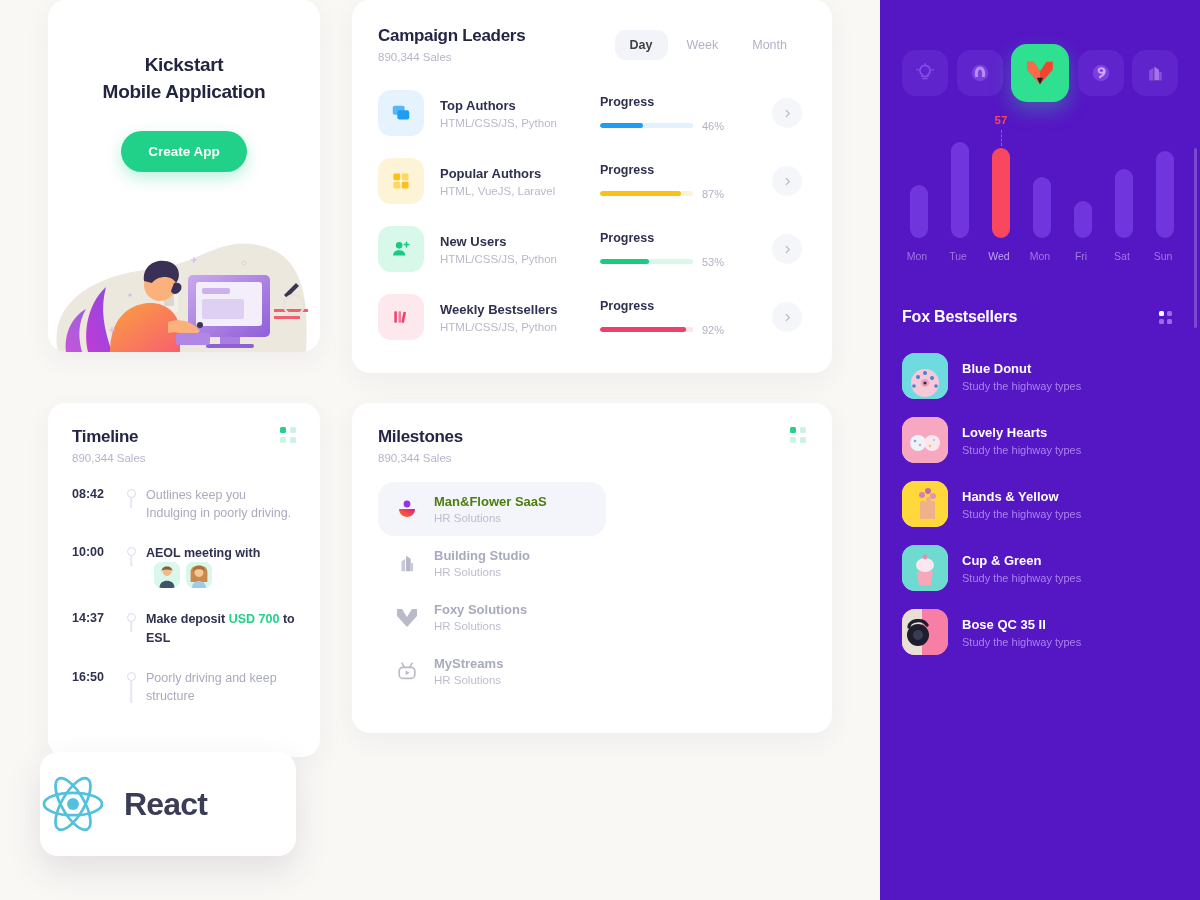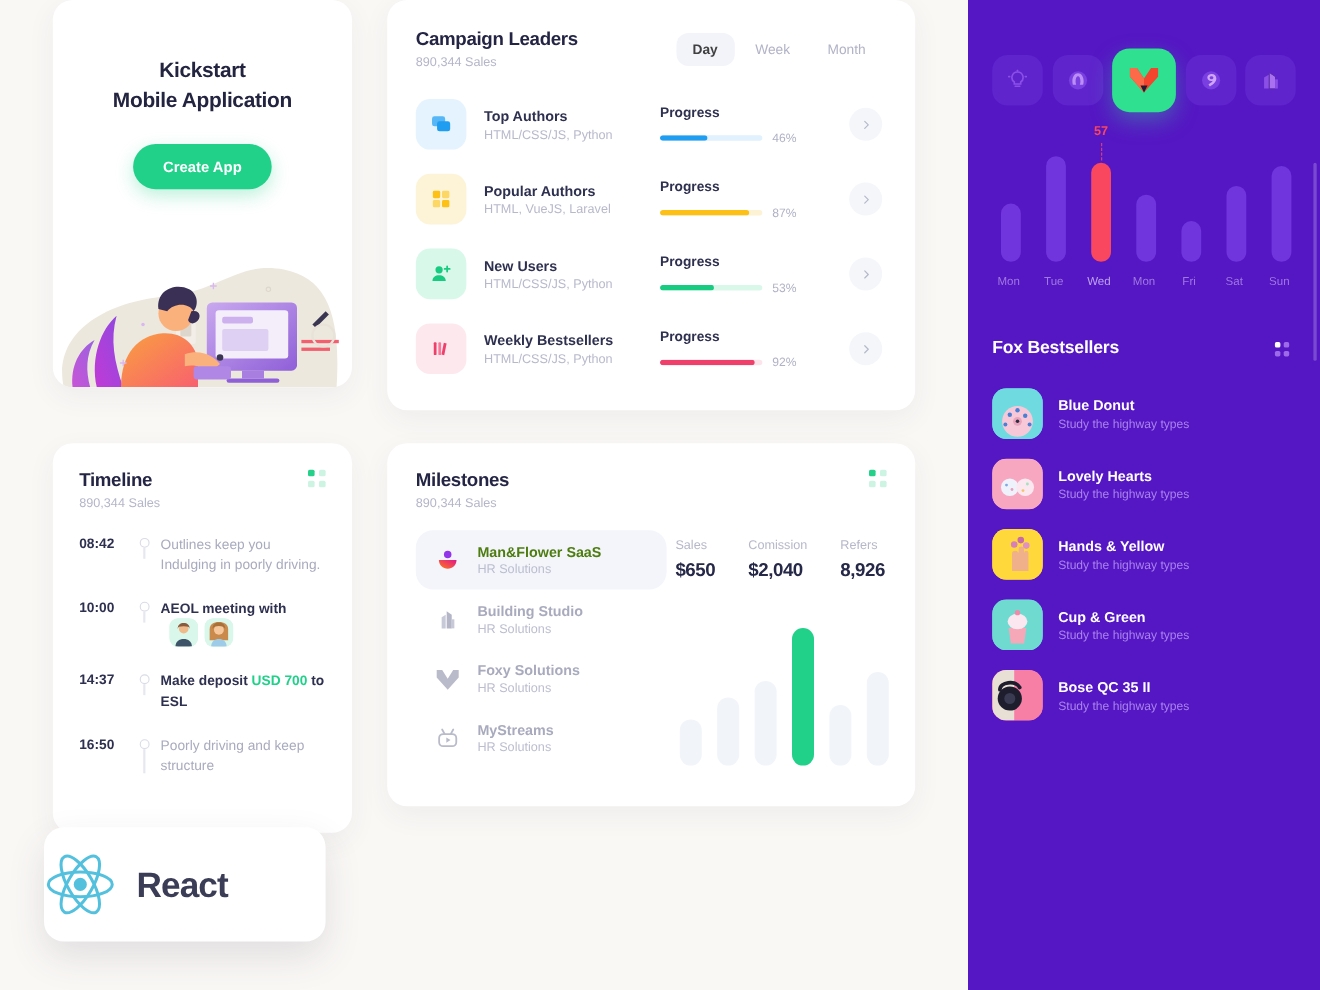--- a/index.html
+++ b/index.html
@@ -506,44 +506,20 @@
                     <path d="M9 8L6.5 3.5M15 8l2.5-4.5" stroke-linecap="round"></path>
                     <path d="M10.6 11.4l4.2 2.6-4.2 2.6z" fill="#b9bbca" stroke="none"></path>
                   </svg>
                 </div>
                 <div class="comp-txt">
                   <div class="comp-name dim">MyStreams</div>
                   <div class="comp-sub">HR Solutions</div>
                 </div>
               </div>
             </div>
-          <div>
-            <div class="stats" id="stat-list">
-                <div>
-                  <div class="stat-label">Sales</div>
-                  <div class="stat-val">$650</div>
-                </div>
-                <div>
-                  <div class="stat-label">Comission</div>
-                  <div class="stat-val">$2,040</div>
-                </div>
-                <div>
-                  <div class="stat-label">Refers</div>
-                  <div class="stat-val">8,926</div>
-                </div>
-              </div>
-            <div class="ms-chart" id="ms-chart">
-                <div class="ms-bar" style="height: 34%;"></div>
-                <div class="ms-bar" style="height: 50%;"></div>
-                <div class="ms-bar" style="height: 62%;"></div>
-                <div class="ms-bar hl" style="height: 100%;"></div>
-                <div class="ms-bar" style="height: 44%;"></div>
-                <div class="ms-bar" style="height: 68%;"></div>
-              </div>
-          </div>
         </div>
       </div>
     </div>
 
     <div class="peek-row">
       
       
     </div>
 
     <div class="react-card">

